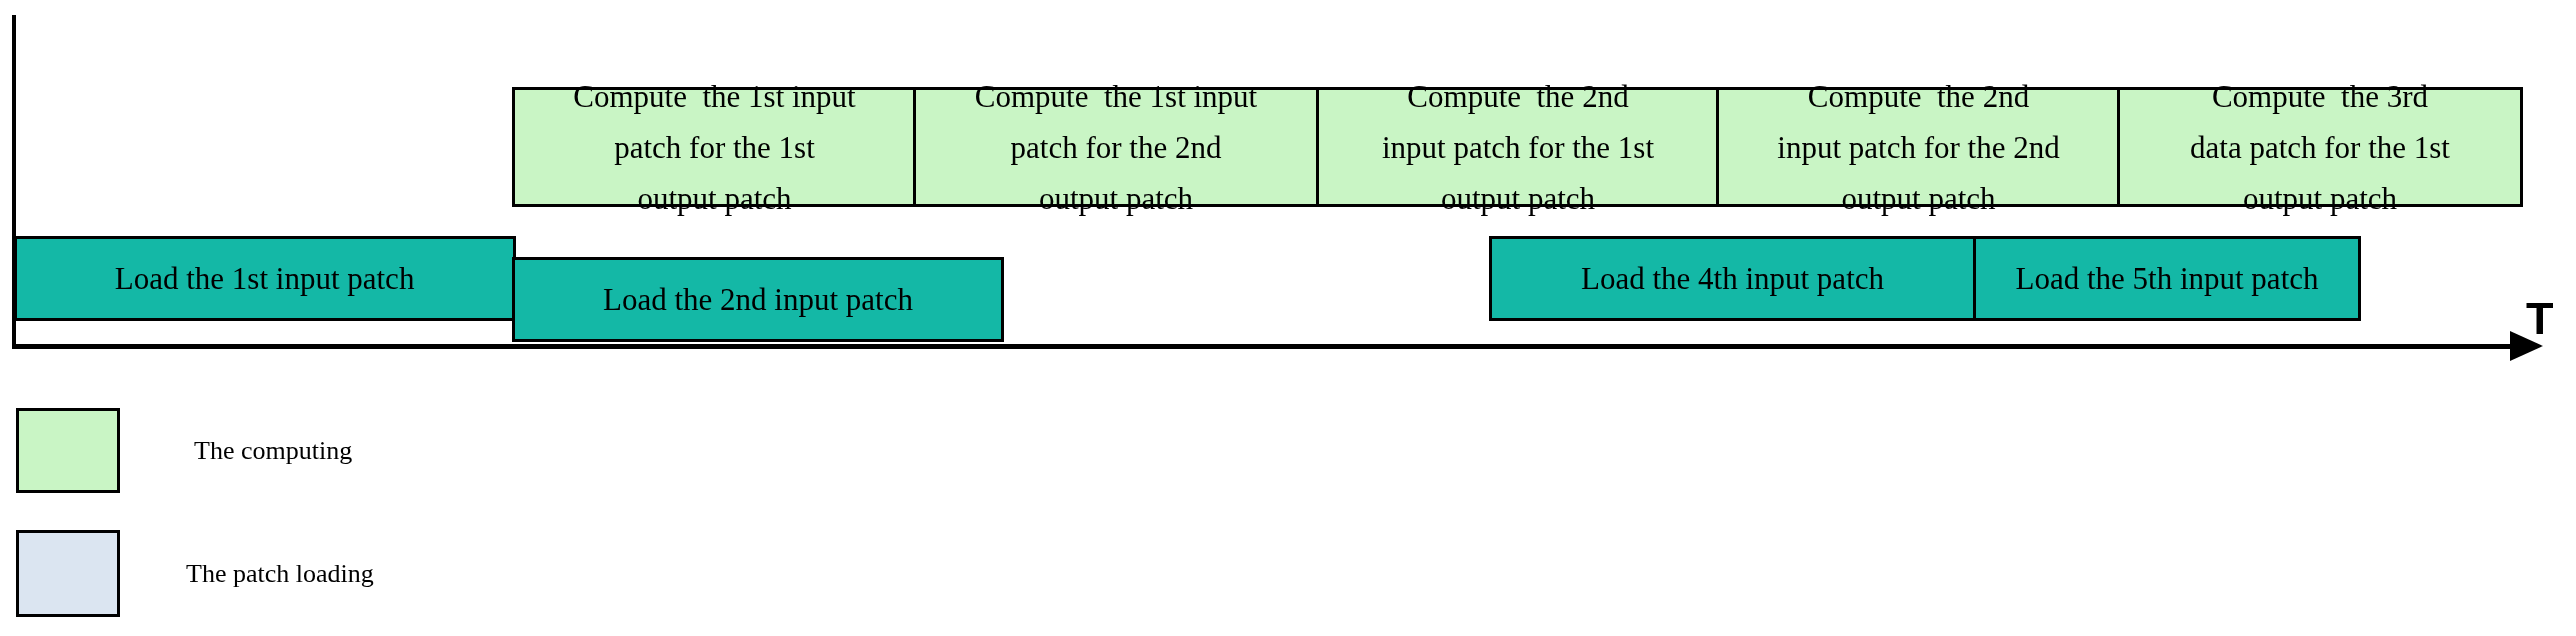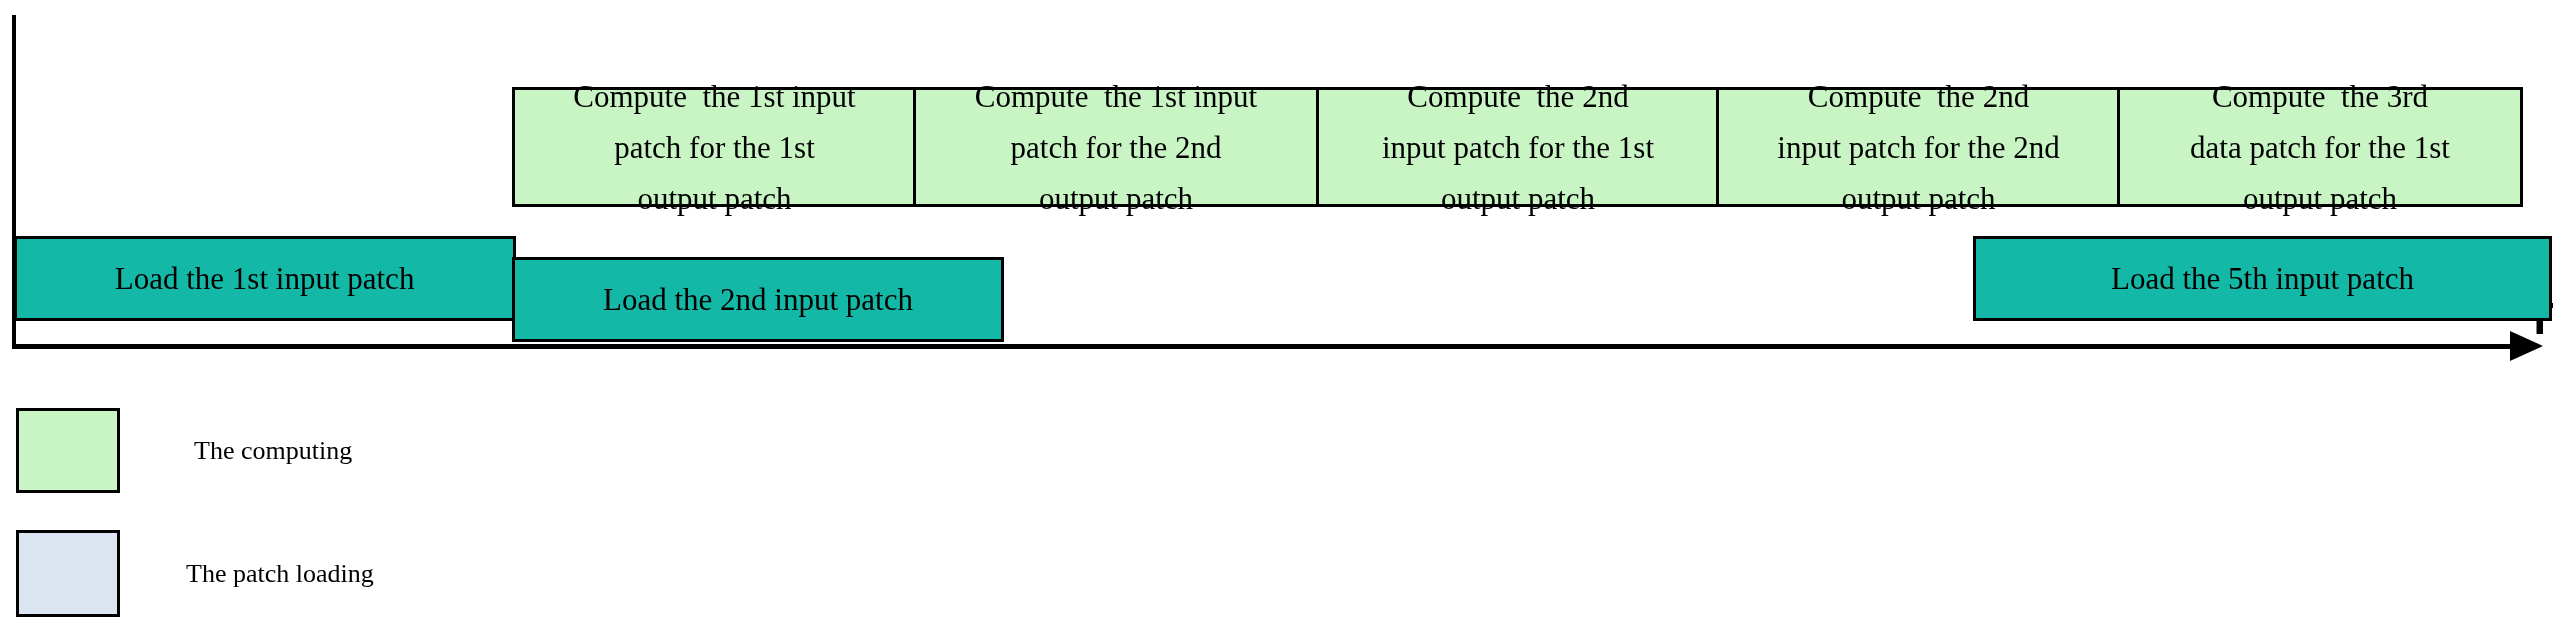--- a/index.html
+++ b/index.html
@@ -68,21 +68,21 @@
   }
   .g1 { left: 512px;  width: 405px; }
   .g2 { left: 913px; width: 406px; }
   .g3 { left: 1316px; width: 404px; }
   .g4 { left: 1716px; width: 405px; }
   .g5 { left: 2117px; width: 406px; }
   .b1 { left: 13.6px;   width: 502px; }
   .b2 { left: 512px;  width: 492px; margin-top: 21px; }
   .b3 { left: 1000px; width: 493px; }
   .b4 { left: 1489px; width: 487px; }
-  .b5 { left: 1973px; width: 579px; }
+  .b5 { left: 1973px; width: 388px; }
   
   .swatch {
     position: absolute;
     box-sizing: border-box;
     border: 3.6px solid #000;
     width: 104px;
   }
   .swatch-computing { left: 16.4px; top: 408px; height: 85px; background: #c9f5c5; }
   .swatch-loading   { left: 16.4px; top: 530px; height: 87px; background: #dbe5f1; }
   .legend-label {
@@ -116,20 +116,21 @@
 output patch</div>
   <div class="box gbox g4">Compute  the 2nd
 input patch for the 2nd
 output patch</div>
   <div class="box gbox g5">Compute  the 3rd
 data patch for the 1st
 output patch</div>
 
   <div class="box bbox b1">Load the 1st input patch</div>
   <div class="box bbox b2">Load the 2nd input patch</div>
+  <div class="box bbox b4">Load the 4th input patch</div>
   <div class="box bbox b5">Load the 5th input patch</div>
 
   <div class="swatch swatch-computing"></div>
   <div class="legend-label legend-label-computing">The computing</div>
 
   <div class="swatch swatch-loading"></div>
   <div class="legend-label legend-label-loading">The patch loading</div>
 
 </div>
 

